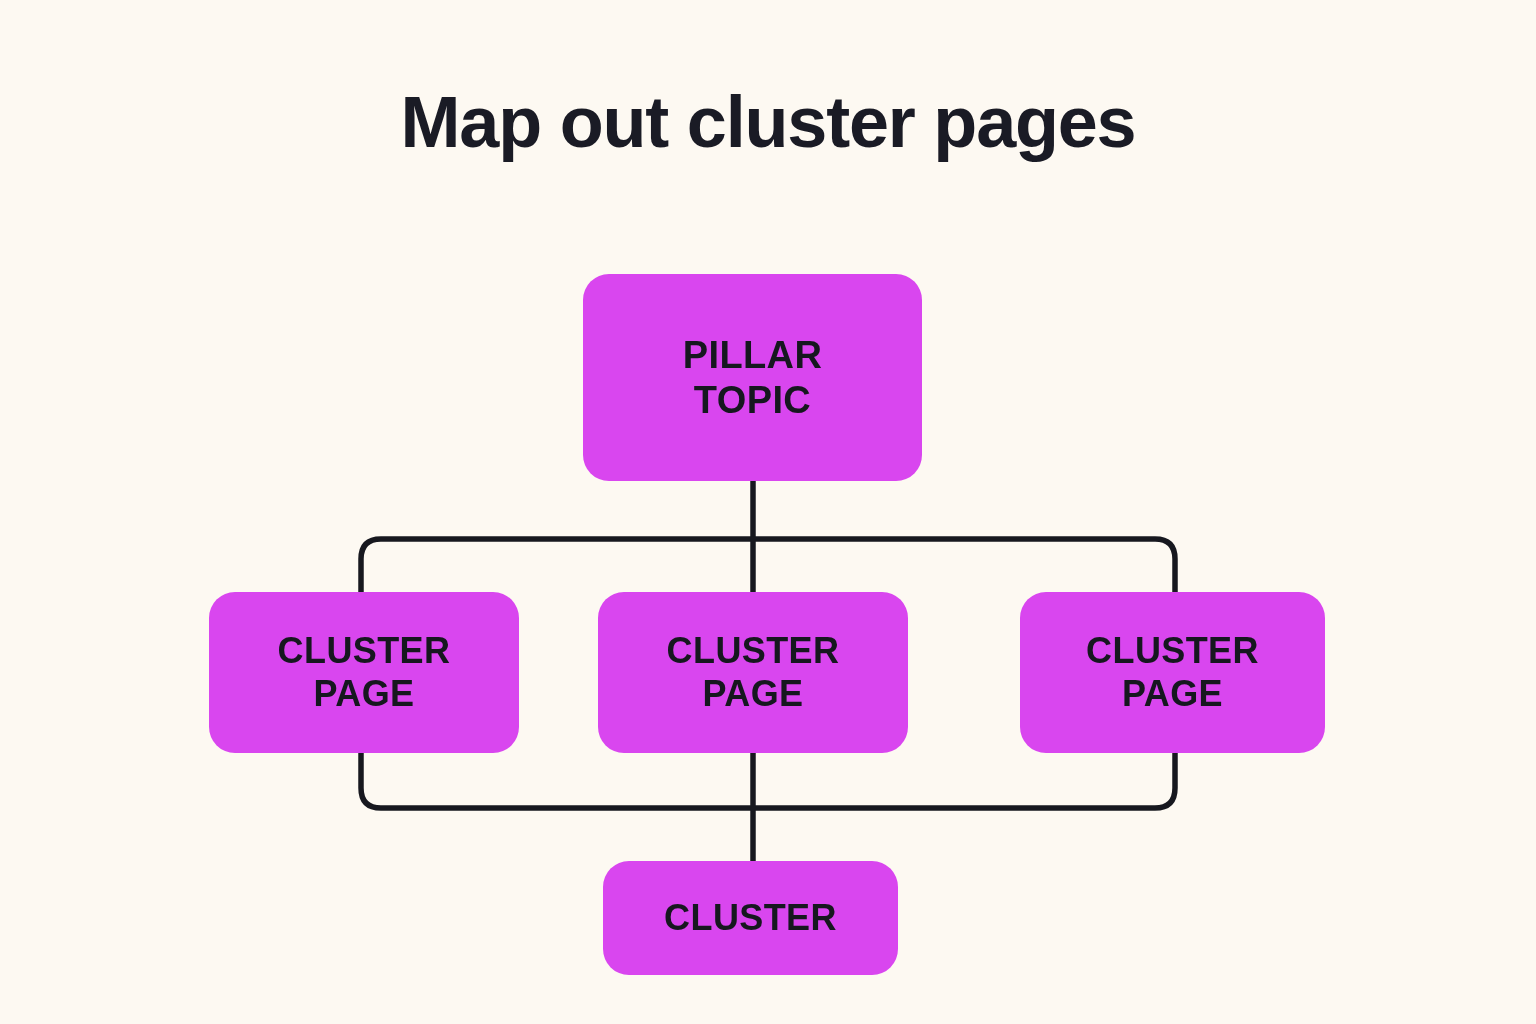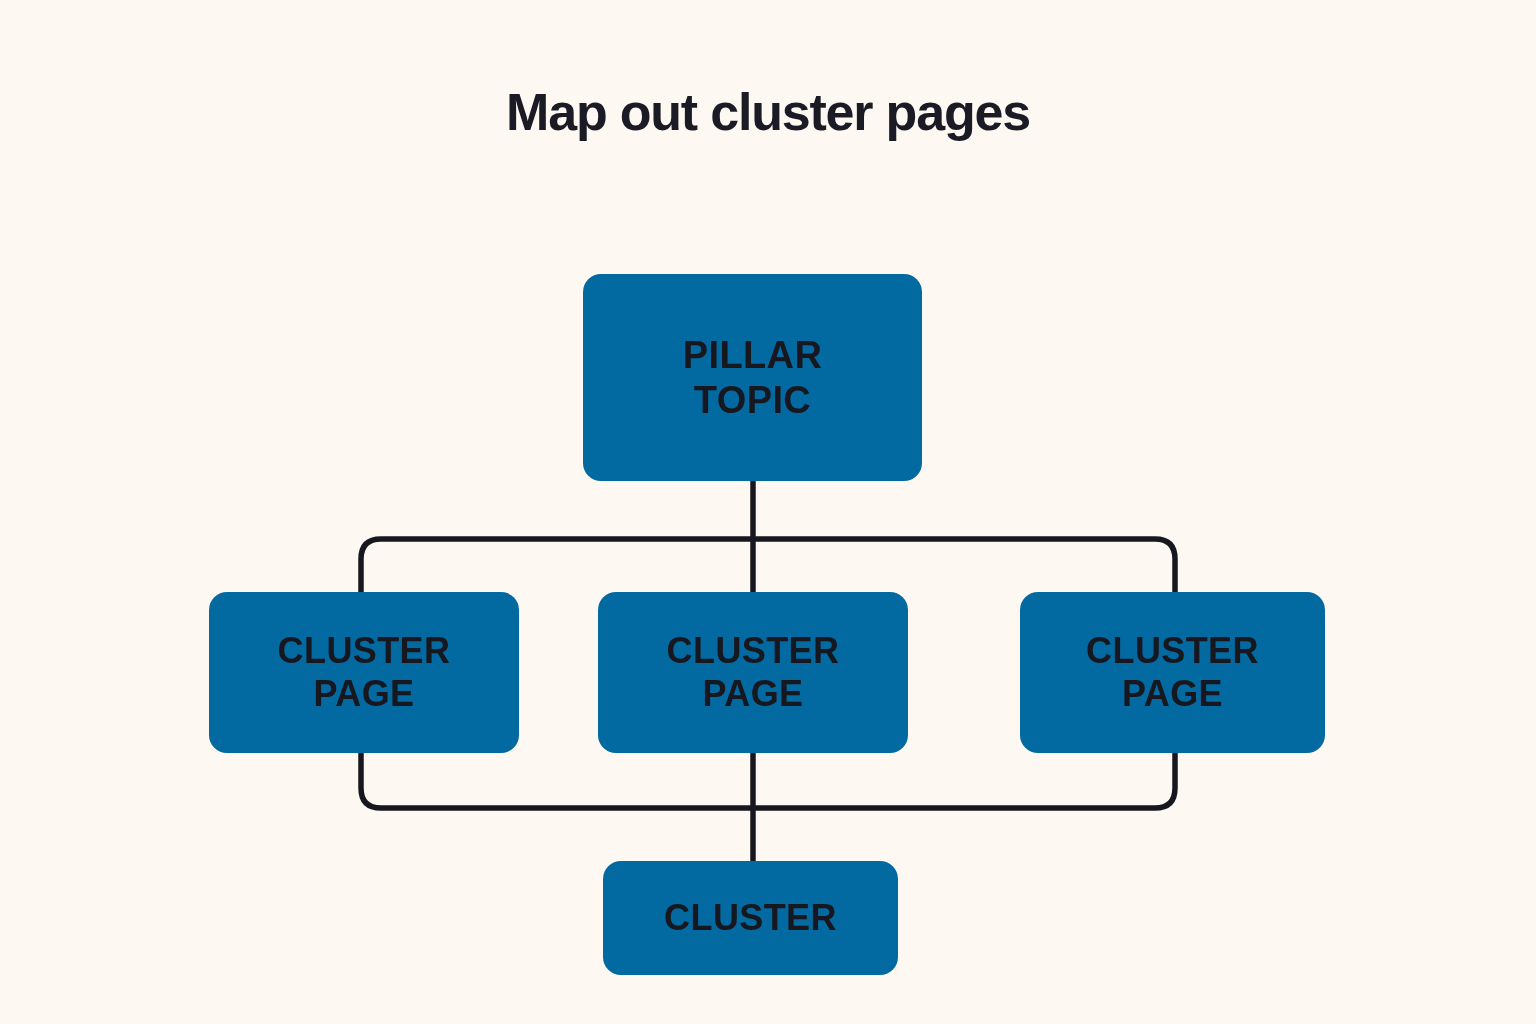--- a/index.html
+++ b/index.html
@@ -22,21 +22,21 @@
     background: #FDF9F2;
   }
 
   
   .page-title {
     position: absolute;
     left: 0;
     top: 86px;
     width: 1536px;
     text-align: center;
-    font-size: 52px;
+    font-size: 72px;
     font-weight: 700;
     letter-spacing: -1.2px;
     color: #1A1B25;
     line-height: 1.0;
     white-space: nowrap;
   }
 
   
   #connectors {
     position: absolute;
@@ -51,22 +51,22 @@
     fill: none;
     stroke: #17181F;
     stroke-width: 5.5;
     stroke-linecap: butt;
   }
 
   
   .node {
     position: absolute;
     z-index: 2;
-    background: #0369a1;
-    border-radius: 18px;
+    background: #d946ef;
+    border-radius: 26px;
     display: flex;
     align-items: center;
     justify-content: center;
     text-align: center;
     box-sizing: border-box;
   }
   .node .node-label {
     color: #16171F;
     font-weight: 700;
     letter-spacing: 0.4px;

